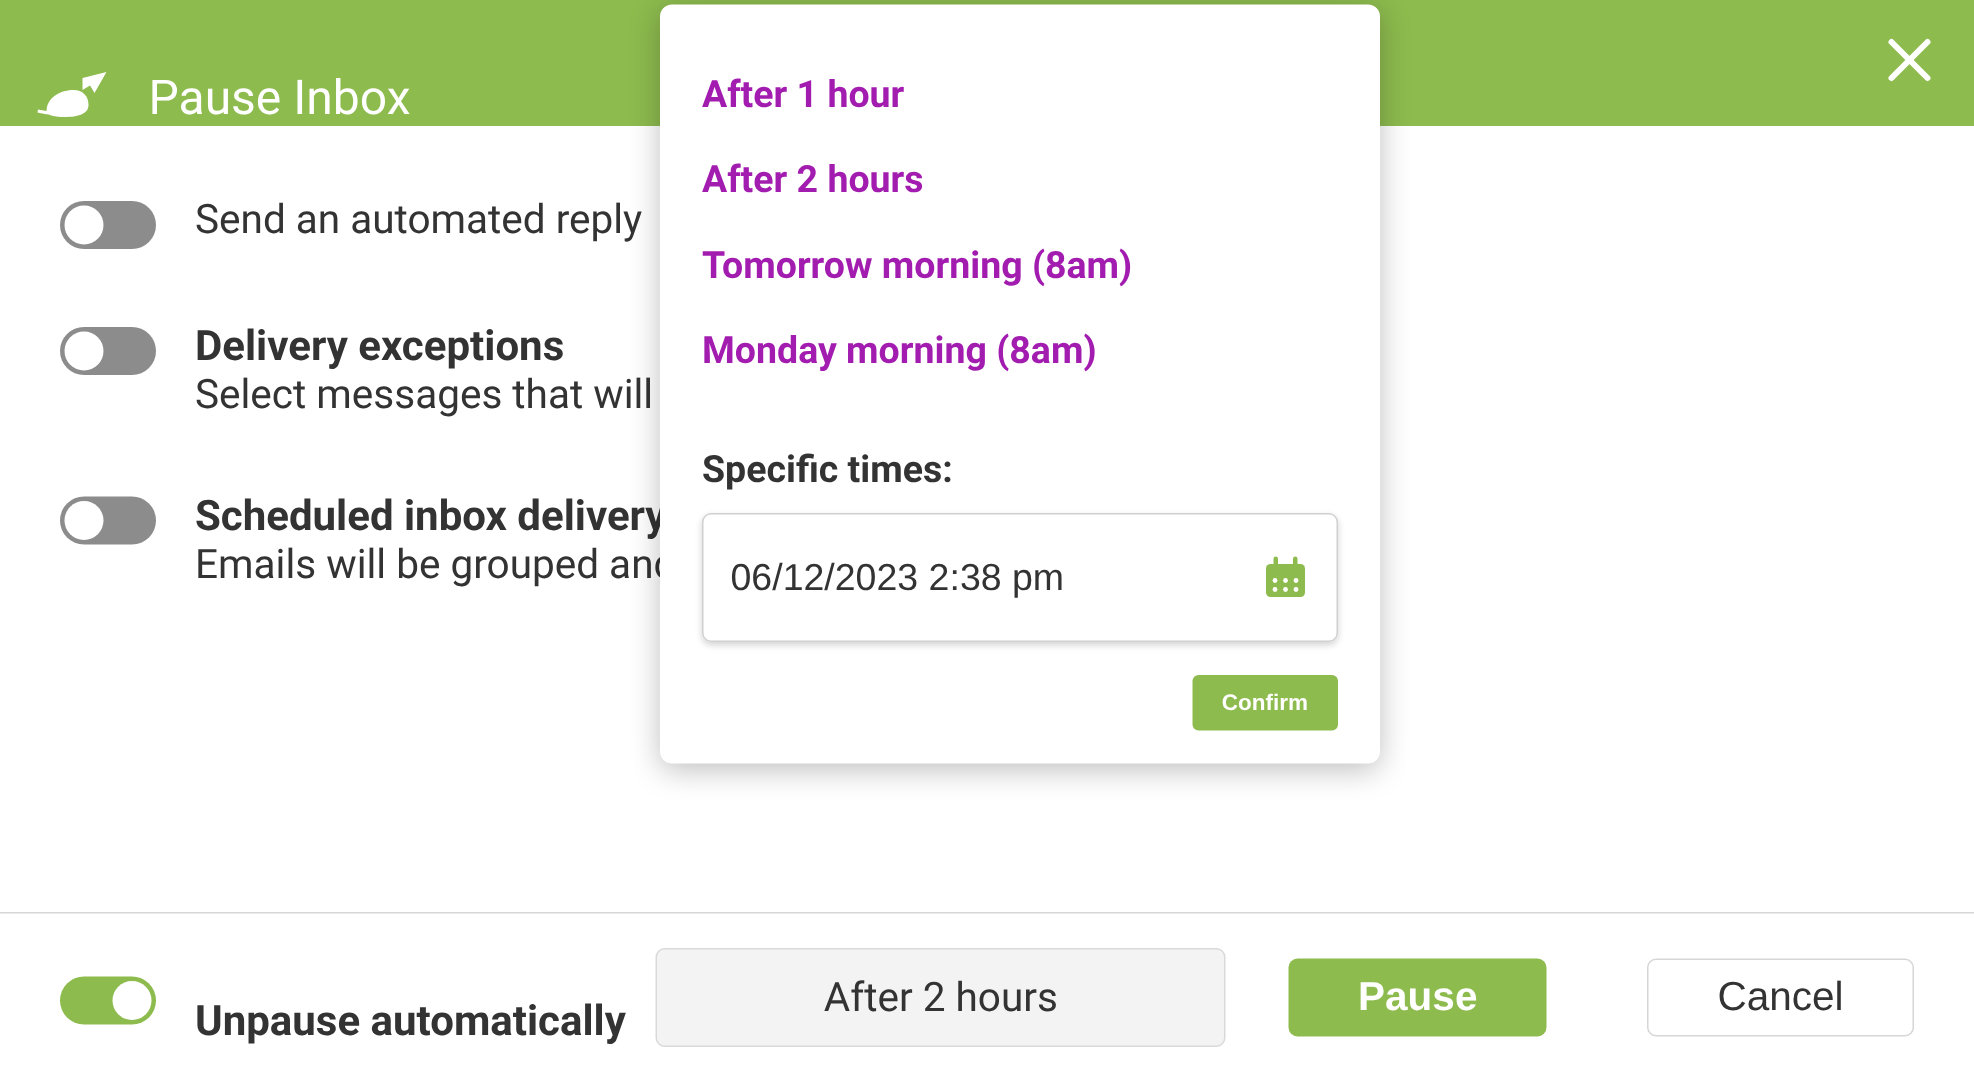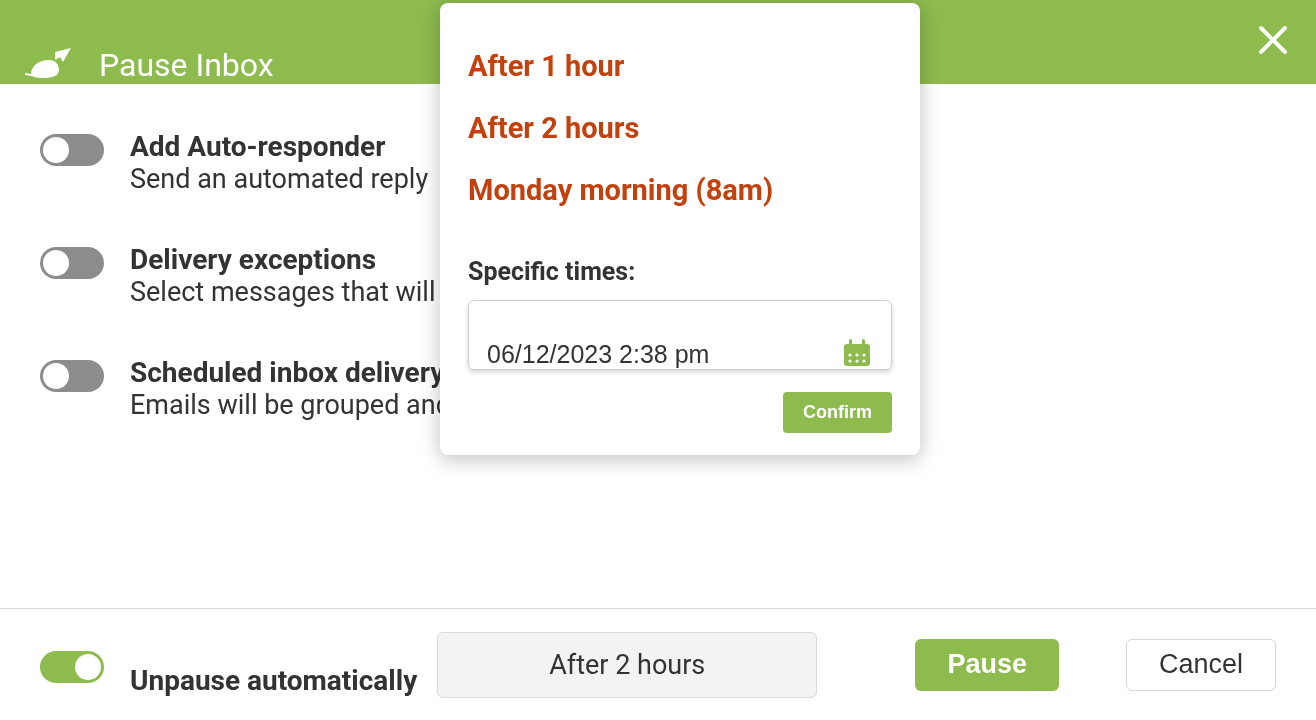--- a/index.html
+++ b/index.html
@@ -140,21 +140,21 @@
     }
     .footer-buttons {
       margin-left: auto;
       display: flex;
       gap: 22px;
     }
     .btn {
       height: 52px;
       border-radius: 6px;
       font-size: 27px;
-      padding: 0 32px;
+      padding: 0 46px;
       display: flex;
       align-items: center;
       justify-content: center;
       cursor: pointer;
       border: none;
     }
     .btn-primary {
       background: #8dbb4e;
       color: #fff;
       font-weight: 700;
@@ -170,38 +170,38 @@
       top: 3px;
       left: 440px;
       width: 480px;
       background: #fff;
       border-radius: 8px;
       box-shadow: 0 4px 20px rgba(0,0,0,0.25);
       padding: 32px 28px 22px 28px;
       z-index: 100;
     }
     .popover-item {
-      font-size: 29px;
-      font-weight: 700;
-      color: #c2410c;
+      font-size: 25px;
+      font-weight: 700;
+      color: #a21caf;
       padding: 14px 0;
       cursor: pointer;
     }
     .popover-label {
       font-size: 25px;
       font-weight: 700;
       color: #333;
       padding: 36px 0 14px 0;
     }
     .datetime-field {
       display: flex;
-      align-items: flex-end;
+      align-items: center;
       border: 1px solid #d0d0d0;
       border-radius: 6px;
-      height: 70px;
+      height: 86px;
       padding: 0 18px;
       box-shadow: 0 2px 5px rgba(0,0,0,0.18);
     }
     .datetime-input {
       flex: 1;
       border: none;
       outline: none;
       font-size: 25px;
       color: #333;
       background: transparent;
@@ -212,21 +212,21 @@
       cursor: pointer;
     }
     .confirm-row {
       display: flex;
       justify-content: flex-end;
       margin-top: 22px;
     }
     .confirm-btn {
       background: #8dbb4e;
       color: #fff;
-      font-size: 18px;
+      font-size: 15px;
       font-weight: 600;
       border: none;
       border-radius: 4px;
       padding: 10px 20px;
       cursor: pointer;
     }
   </style>
 </head>
 <body>
 
@@ -251,21 +251,20 @@
   </div>
 </div>
 
 <div class="content">
 
   <div class="setting-row">
     <div class="toggle toggle-off">
       <div class="toggle-knob"></div>
     </div>
     <div class="setting-text">
-      <div class="setting-title">Add Auto-responder</div>
       <div class="setting-desc">Send an automated reply</div>
     </div>
   </div>
 
   <div class="setting-row">
     <div class="toggle toggle-off">
       <div class="toggle-knob"></div>
     </div>
     <div class="setting-text">
       <div class="setting-title">Delivery exceptions</div>
@@ -301,20 +300,21 @@
     </button>
     <button class="btn btn-secondary">
       <span>Cancel</span>
     </button>
   </div>
 </div>
 
 <div class="popover">
   <div class="popover-item">After 1 hour</div>
   <div class="popover-item">After 2 hours</div>
+  <div class="popover-item">Tomorrow morning (8am)</div>
   <div class="popover-item">Monday morning (8am)</div>
   <div class="popover-label">Specific times:</div>
   <div class="datetime-field">
     <input class="datetime-input" type="text" value="06/12/2023 2:38 pm" style="">
     <span class="calendar-icon">
       <svg viewBox="0 0 32 32" width="32" height="32">
         <rect x="3" y="7" width="26" height="22" rx="3" fill="#8dbb4e"></rect>
         <rect x="8" y="2" width="3" height="8" rx="1.5" fill="#8dbb4e"></rect>
         <rect x="21" y="2" width="3" height="8" rx="1.5" fill="#8dbb4e"></rect>
         <rect x="3" y="12" width="26" height="2" fill="#fff" opacity="0.0"></rect>

